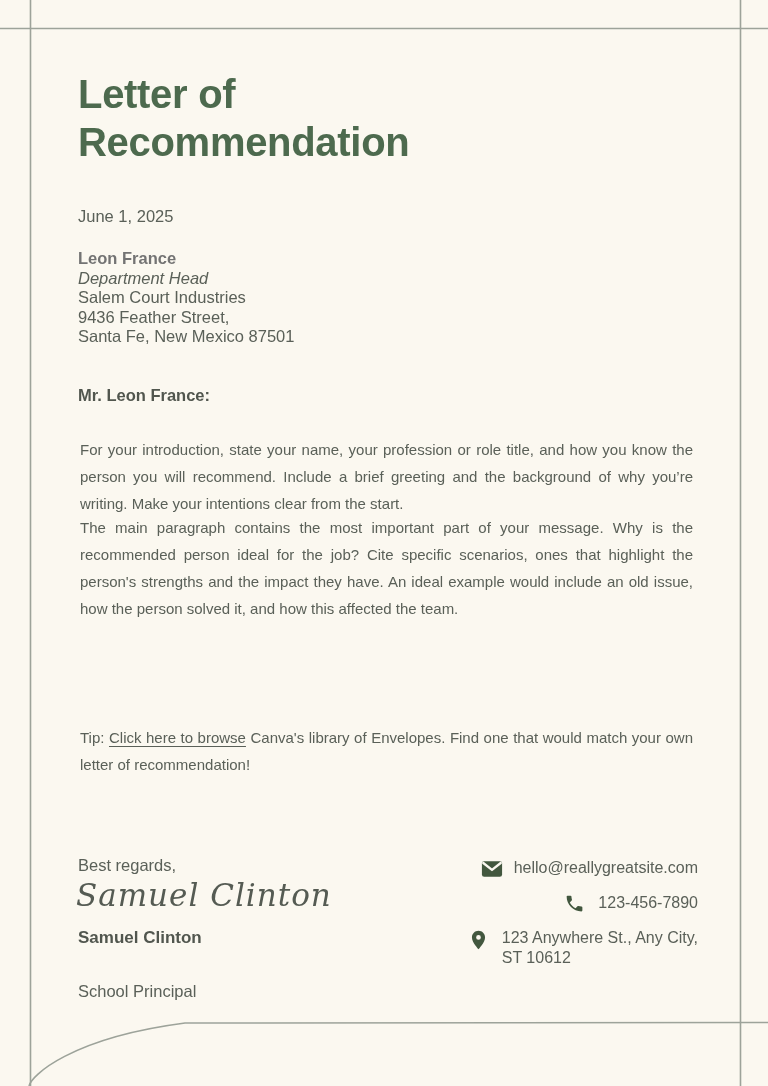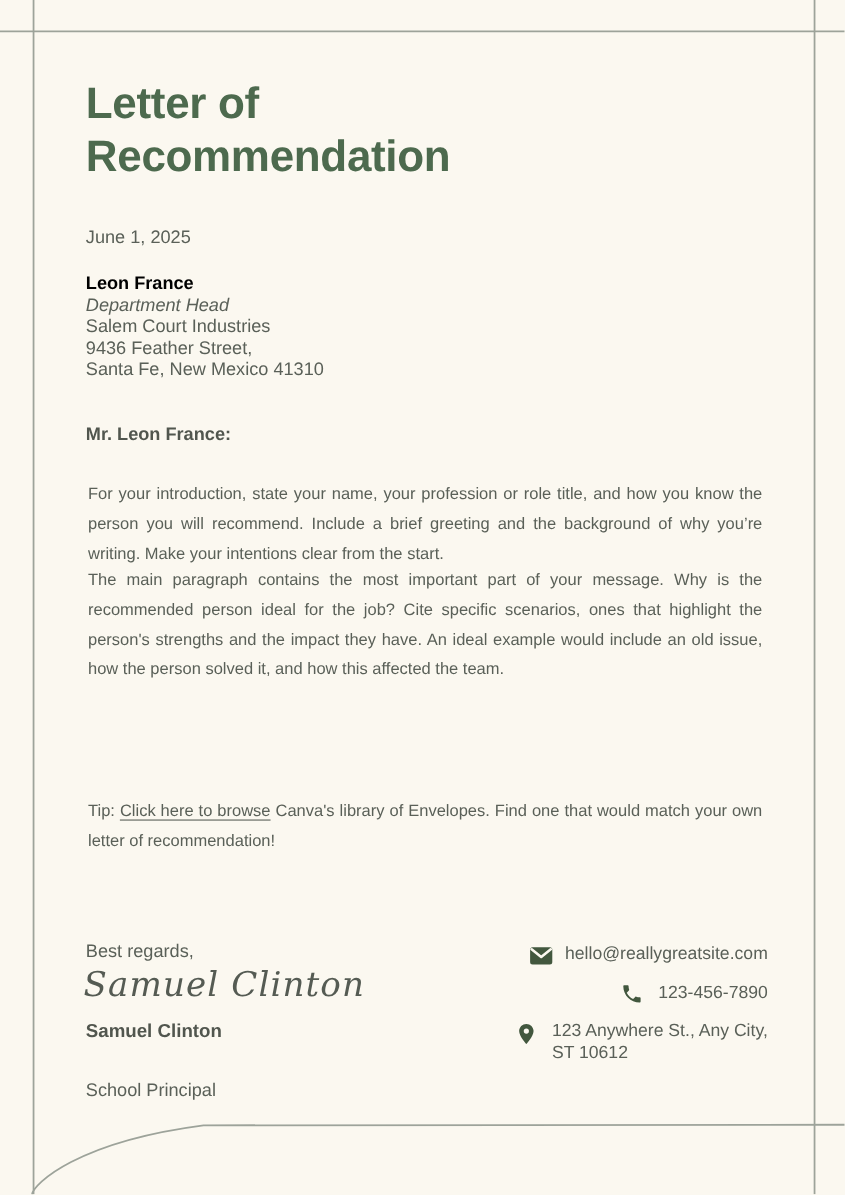--- a/index.html
+++ b/index.html
@@ -18,21 +18,21 @@
     color:#4d6a4e;
   }
   .date{
     position:absolute;left:78px;top:206px;
     font-size:16.5px;line-height:20px;color:#5a6058;
   }
   .address{
     position:absolute;left:78px;top:249px;width:400px;
     font-size:16.5px;line-height:19.5px;color:#5a6058;
   }
-  .address .bold{font-weight:700;color:#000000;}
+  .address .bold{font-weight:700;color:#737373;}
   .address .italic{font-style:italic;}
 
   .salutation{
     position:absolute;left:78px;top:382px;width:612px;
     font-size:16.5px;line-height:27px;font-weight:700;color:#51564e;
   }
   .para{
     position:absolute;left:80px;width:613px;
     font-size:15px;line-height:27px;text-align:justify;color:#5a6058;
   }
@@ -80,21 +80,21 @@
 
   <div class="letter-title">Letter of Recommendation</div>
 
   <div class="date">June 1, 2025</div>
 
   <div class="address">
     <div class="bold">Leon France</div>
     <div class="italic">Department Head</div>
     <div>Salem Court Industries</div>
     <div>9436 Feather Street,</div>
-    <div>Santa Fe, New Mexico 41310</div>
+    <div>Santa Fe, New Mexico 87501</div>
   </div>
 
   <div class="salutation">Mr. Leon France:</div>
 
   <div class="para p1">For your introduction, state your name, your profession or role title, and how you know the person you will recommend. Include a brief greeting and the background of why you’re writing. Make your intentions clear from the start.</div>
   <div class="para p2">The main paragraph contains the most important part of your message. Why is the recommended person ideal for the job? Cite specific scenarios, ones that highlight the person's strengths and the impact they have. An ideal example would include an old issue, how the person solved it, and how this affected the team.</div>
 
   <div class="para tip"><span>Tip: </span><a>Click here to browse</a><span> Canva's library of Envelopes. Find one that would match your own letter of recommendation!</span></div>
 
   <div class="valediction">Best regards,</div>

